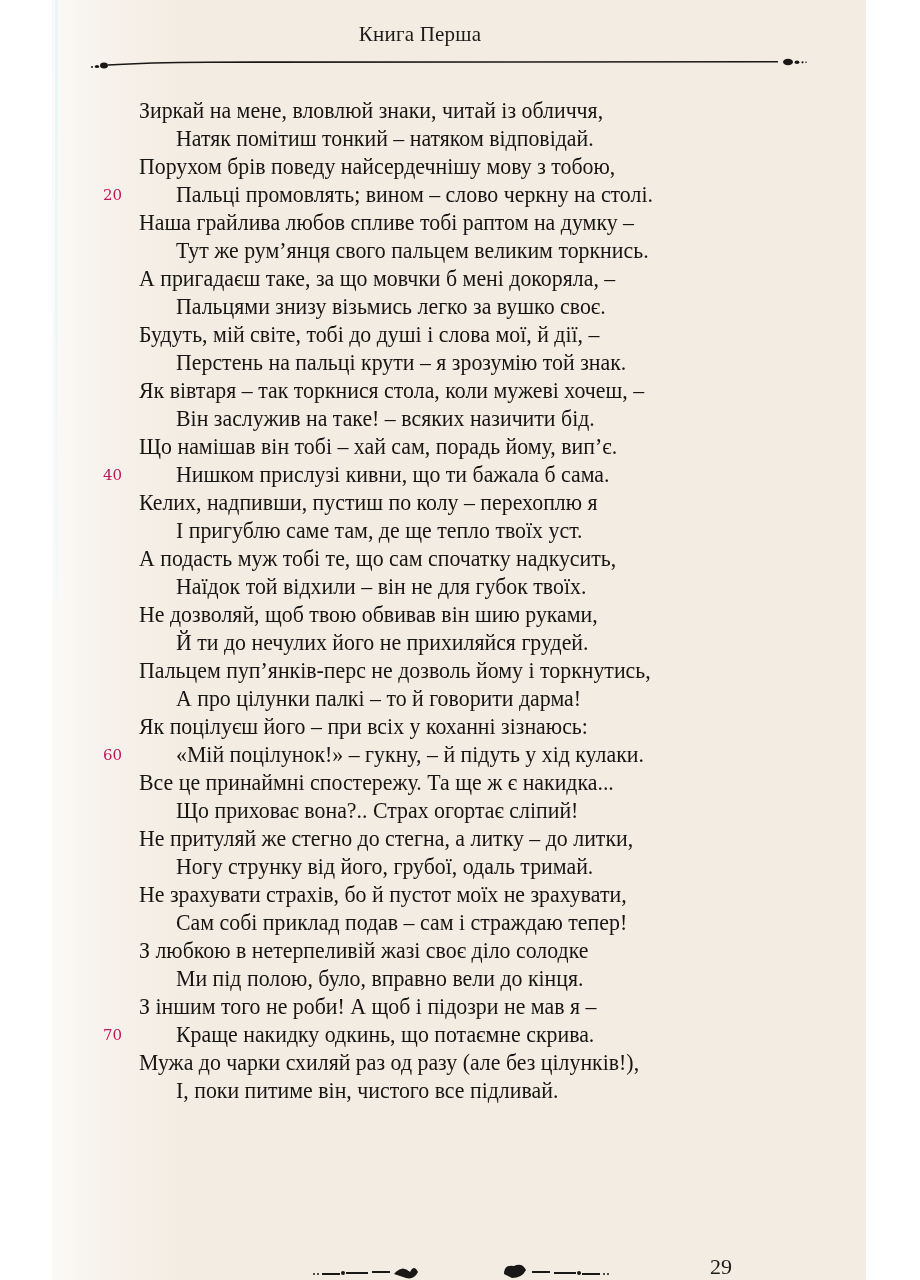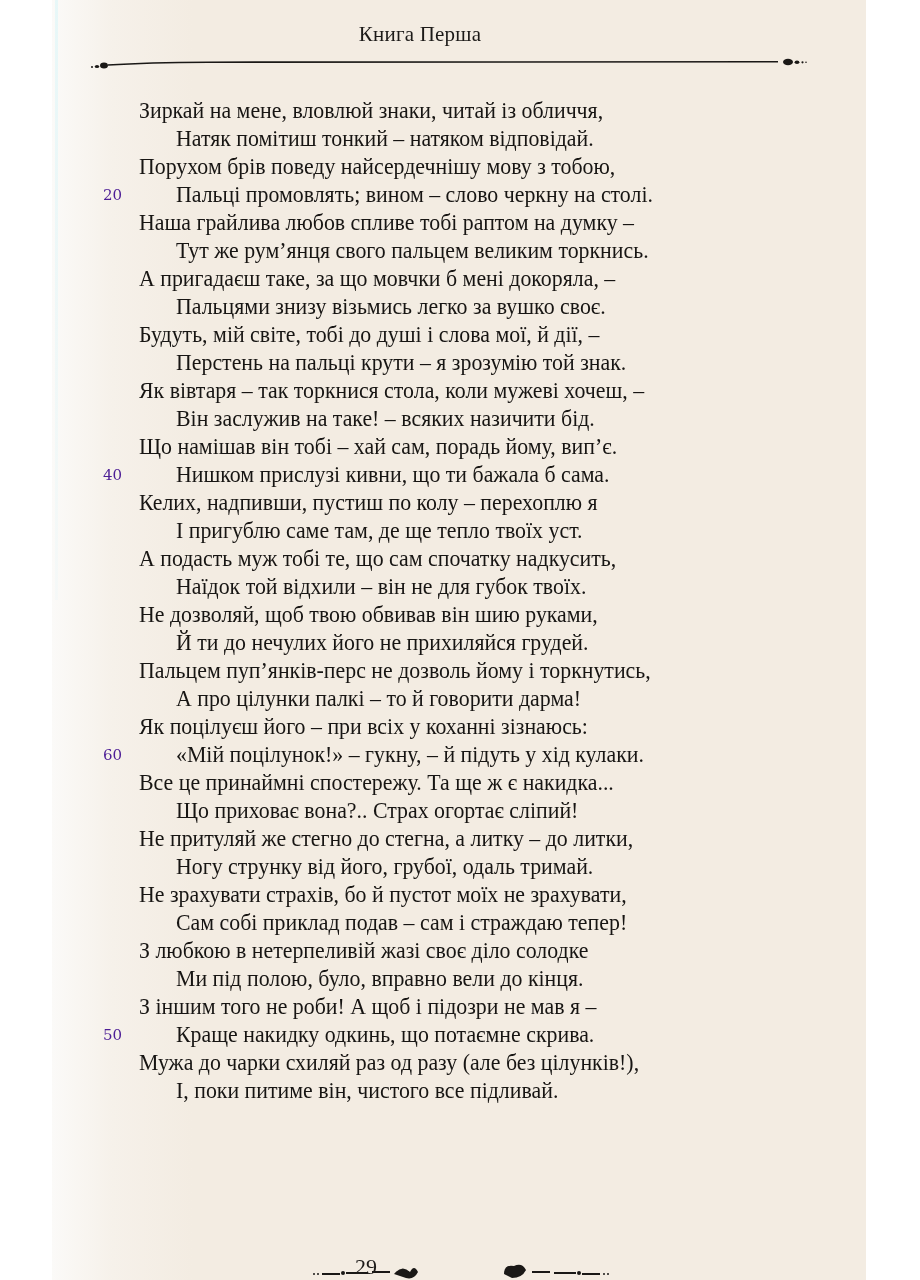--- a/index.html
+++ b/index.html
@@ -35,24 +35,24 @@
     font-family:"Liberation Serif", serif;
     font-size:23.5px; line-height:28px;
     color:#171513; white-space:nowrap;
     transform:scaleX(0.93); transform-origin:left center;
   }
   .line.odd { left:139px; }
   .line.even { left:176px; }
   .lnum {
     position:absolute; left:103px; height:28px;
     font-family:"DejaVu Serif", serif;
-    font-size:15px; line-height:30px; color:#4c1d95;
+    font-size:15px; line-height:30px; color:#be185d;
   }
   .folio {
-    position:absolute; top:1254px; left:0; width:732px; text-align:center;
+    position:absolute; top:1254px; left:0; width:732px; text-align:right;
     font-family:"Liberation Serif", serif; font-size:22px; color:#1d1b19;
   }
   .orn { position:absolute; top:1262px; height:18px; }
 </style>
 </head>
 <body>
 
 <div class="page"></div>
 <div class="page-edge"></div>
 
@@ -107,21 +107,21 @@
   <div class="line odd" style="top:840px">З любкою в нетерпеливій жазі своє діло солодке</div>
   <div class="line even" style="top:868px">Ми під полою, було, вправно вели до кінця.</div>
   <div class="line odd" style="top:896px">З іншим того не роби! А щоб і підозри не мав я –</div>
   <div class="line even" style="top:924px">Краще накидку одкинь, що потаємне скрива.</div>
   <div class="line odd" style="top:952px">Мужа до чарки схиляй раз од разу (але без цілунків!),</div>
   <div class="line even" style="top:980px">І, поки питиме він, чистого все підливай.</div>
 
   <div class="lnum" style="top:84px">20</div>
   <div class="lnum" style="top:364px">40</div>
   <div class="lnum" style="top:644px">60</div>
-  <div class="lnum" style="top:924px">50</div>
+  <div class="lnum" style="top:924px">70</div>
 </div>
 
 <svg class="orn" style="left:312px;width:108px" viewBox="0 0 108 18">
   <circle cx="2" cy="12" r="1" fill="#1a1816"></circle>
     <circle cx="6" cy="12" r="1" fill="#1a1816"></circle>
   <path d="M10 12 L 28 12 M 34 11 L 56 11 M 60 10 L 78 10" stroke="#1a1816" stroke-width="2"></path>
   <circle cx="31" cy="11" r="2" fill="#1a1816"></circle>
   <path d="M82 12 q8 -10 16 -2 q4 -8 8 0 q-4 8 -12 6 z" fill="#1a1816"></path>
 </svg>
 <div class="folio">29</div>

